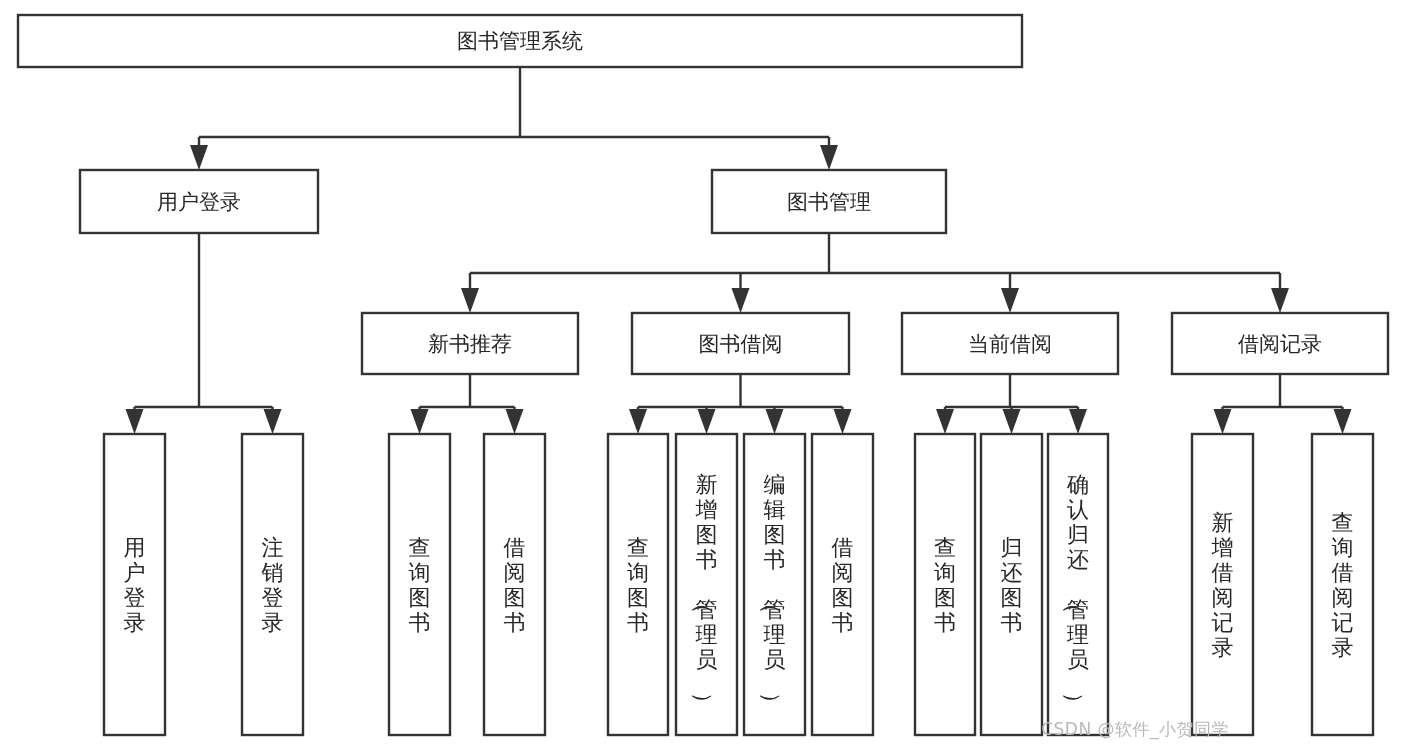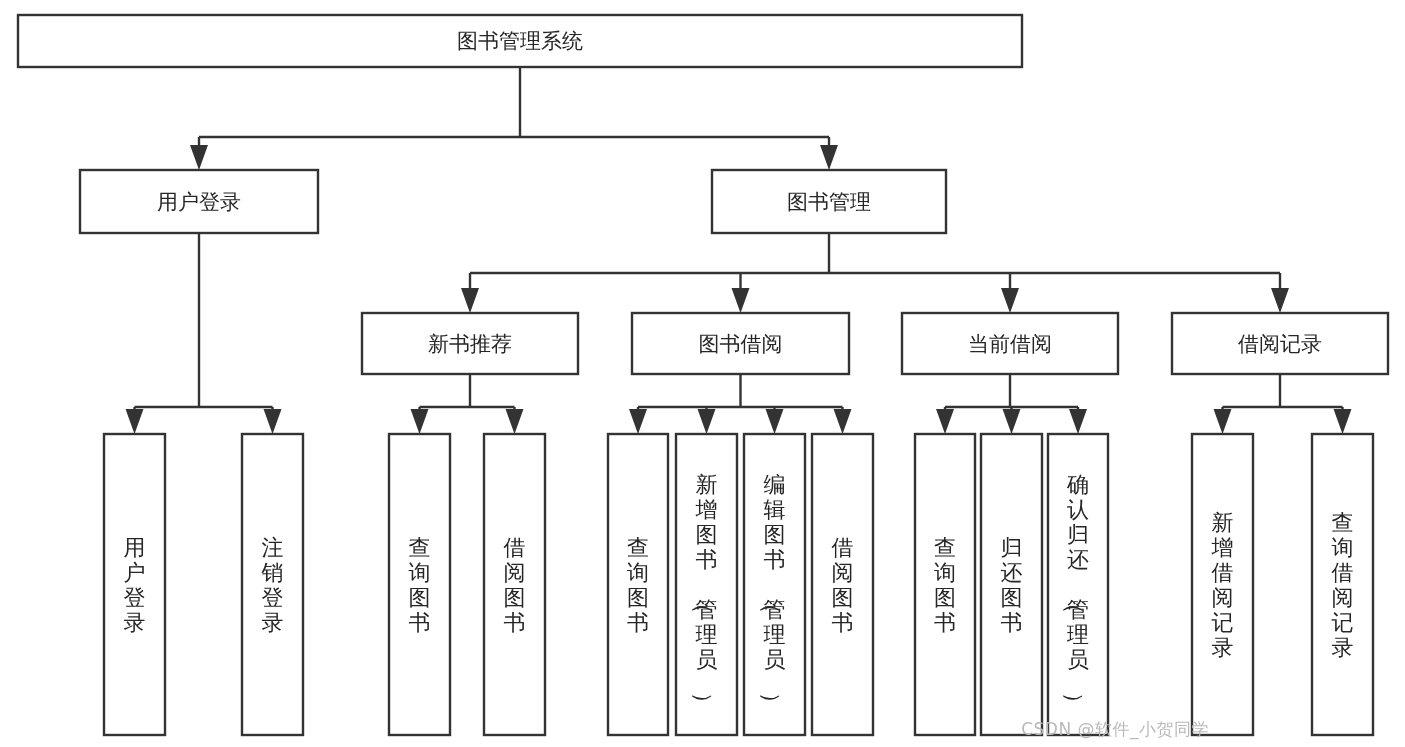--- a/index.html
+++ b/index.html
@@ -15,21 +15,21 @@
     font-family:"DejaVu Sans","Liberation Sans",sans-serif;
     fill:#262626;font-size:21px;text-anchor:middle;dominant-baseline:middle;
   }
   .node-label-vertical{
     font-family:"DejaVu Sans","Liberation Sans",sans-serif;
     fill:#262626;font-size:22px;text-anchor:middle;
   }
   .edge-line{stroke:#333333;stroke-width:2.4;fill:none;}
   .edge-arrow{fill:#333333;stroke:none;}
   .watermark{
-    position:absolute;right:24px;bottom:6px;
+    position:absolute;right:4px;bottom:6px;
     font-family:"DejaVu Sans","Liberation Sans",sans-serif;
     font-size:17px;color:#b9b9b9;letter-spacing:.5px;white-space:nowrap;
     pointer-events:none;user-select:none;
   }
 </style>
 </head>
 <body>
 
 <div id="diagram-root">
   <svg id="tree-svg" viewBox="0 0 1405 747" xmlns="http://www.w3.org/2000/svg">

